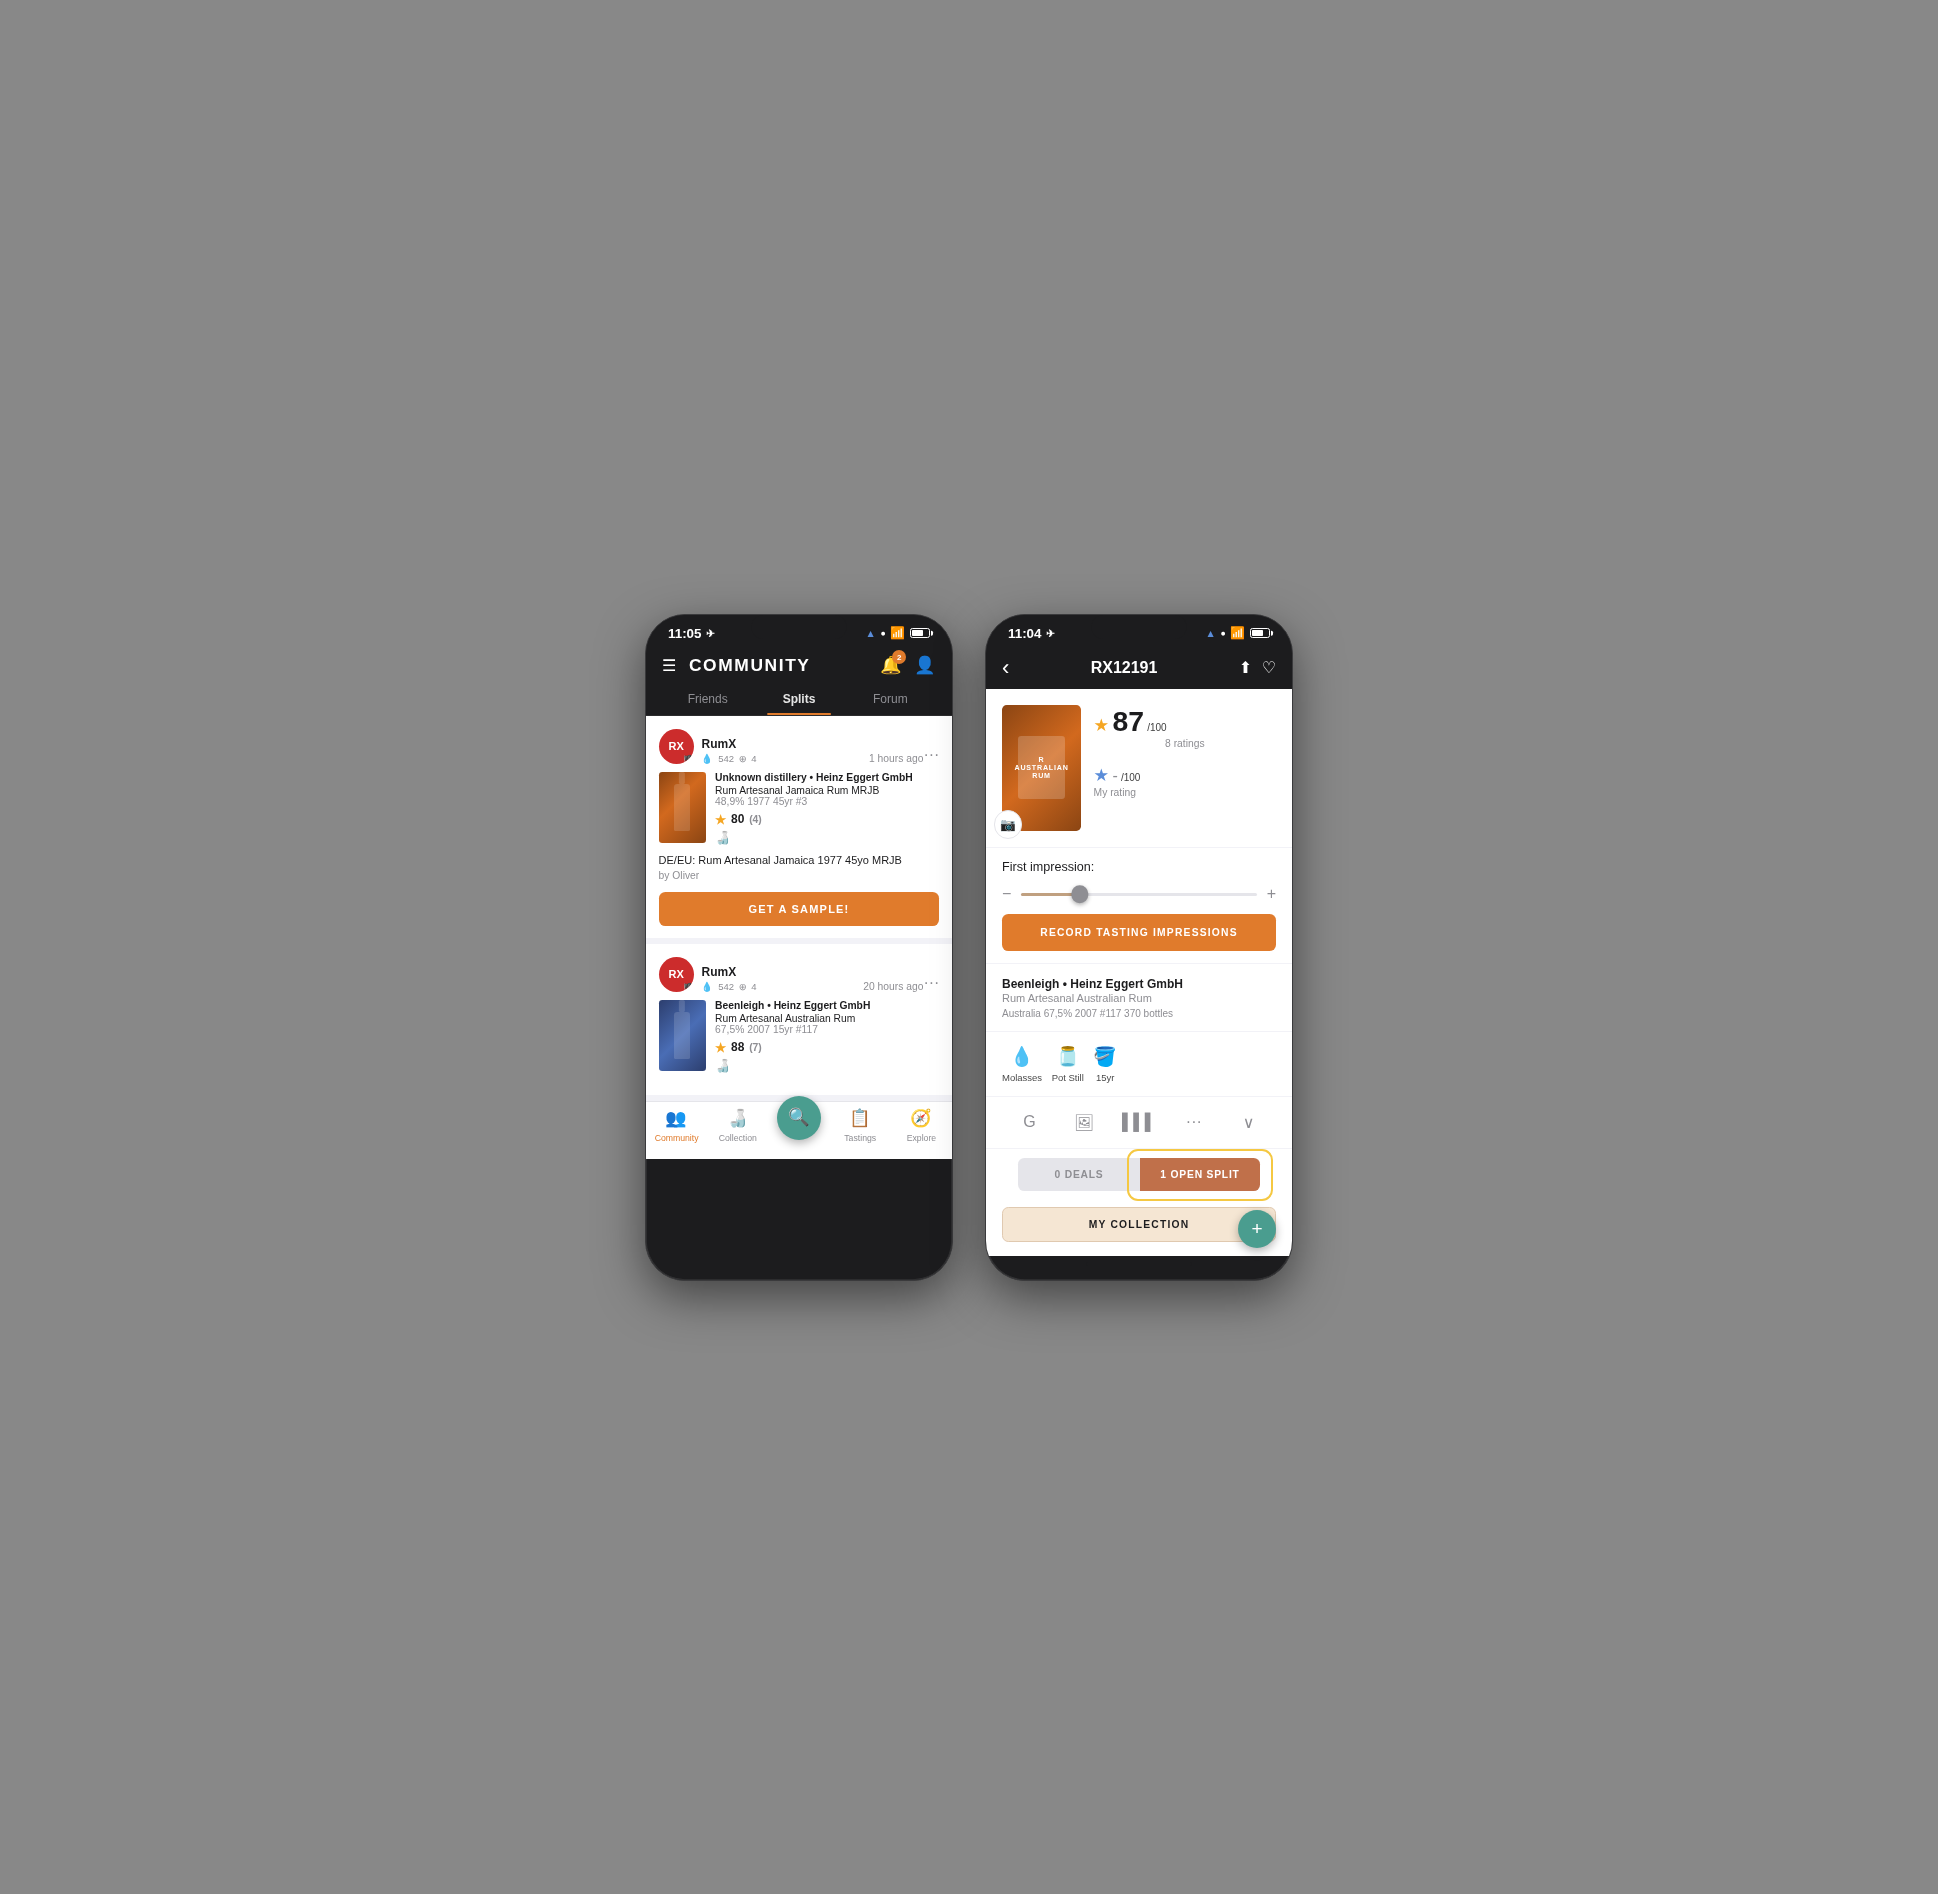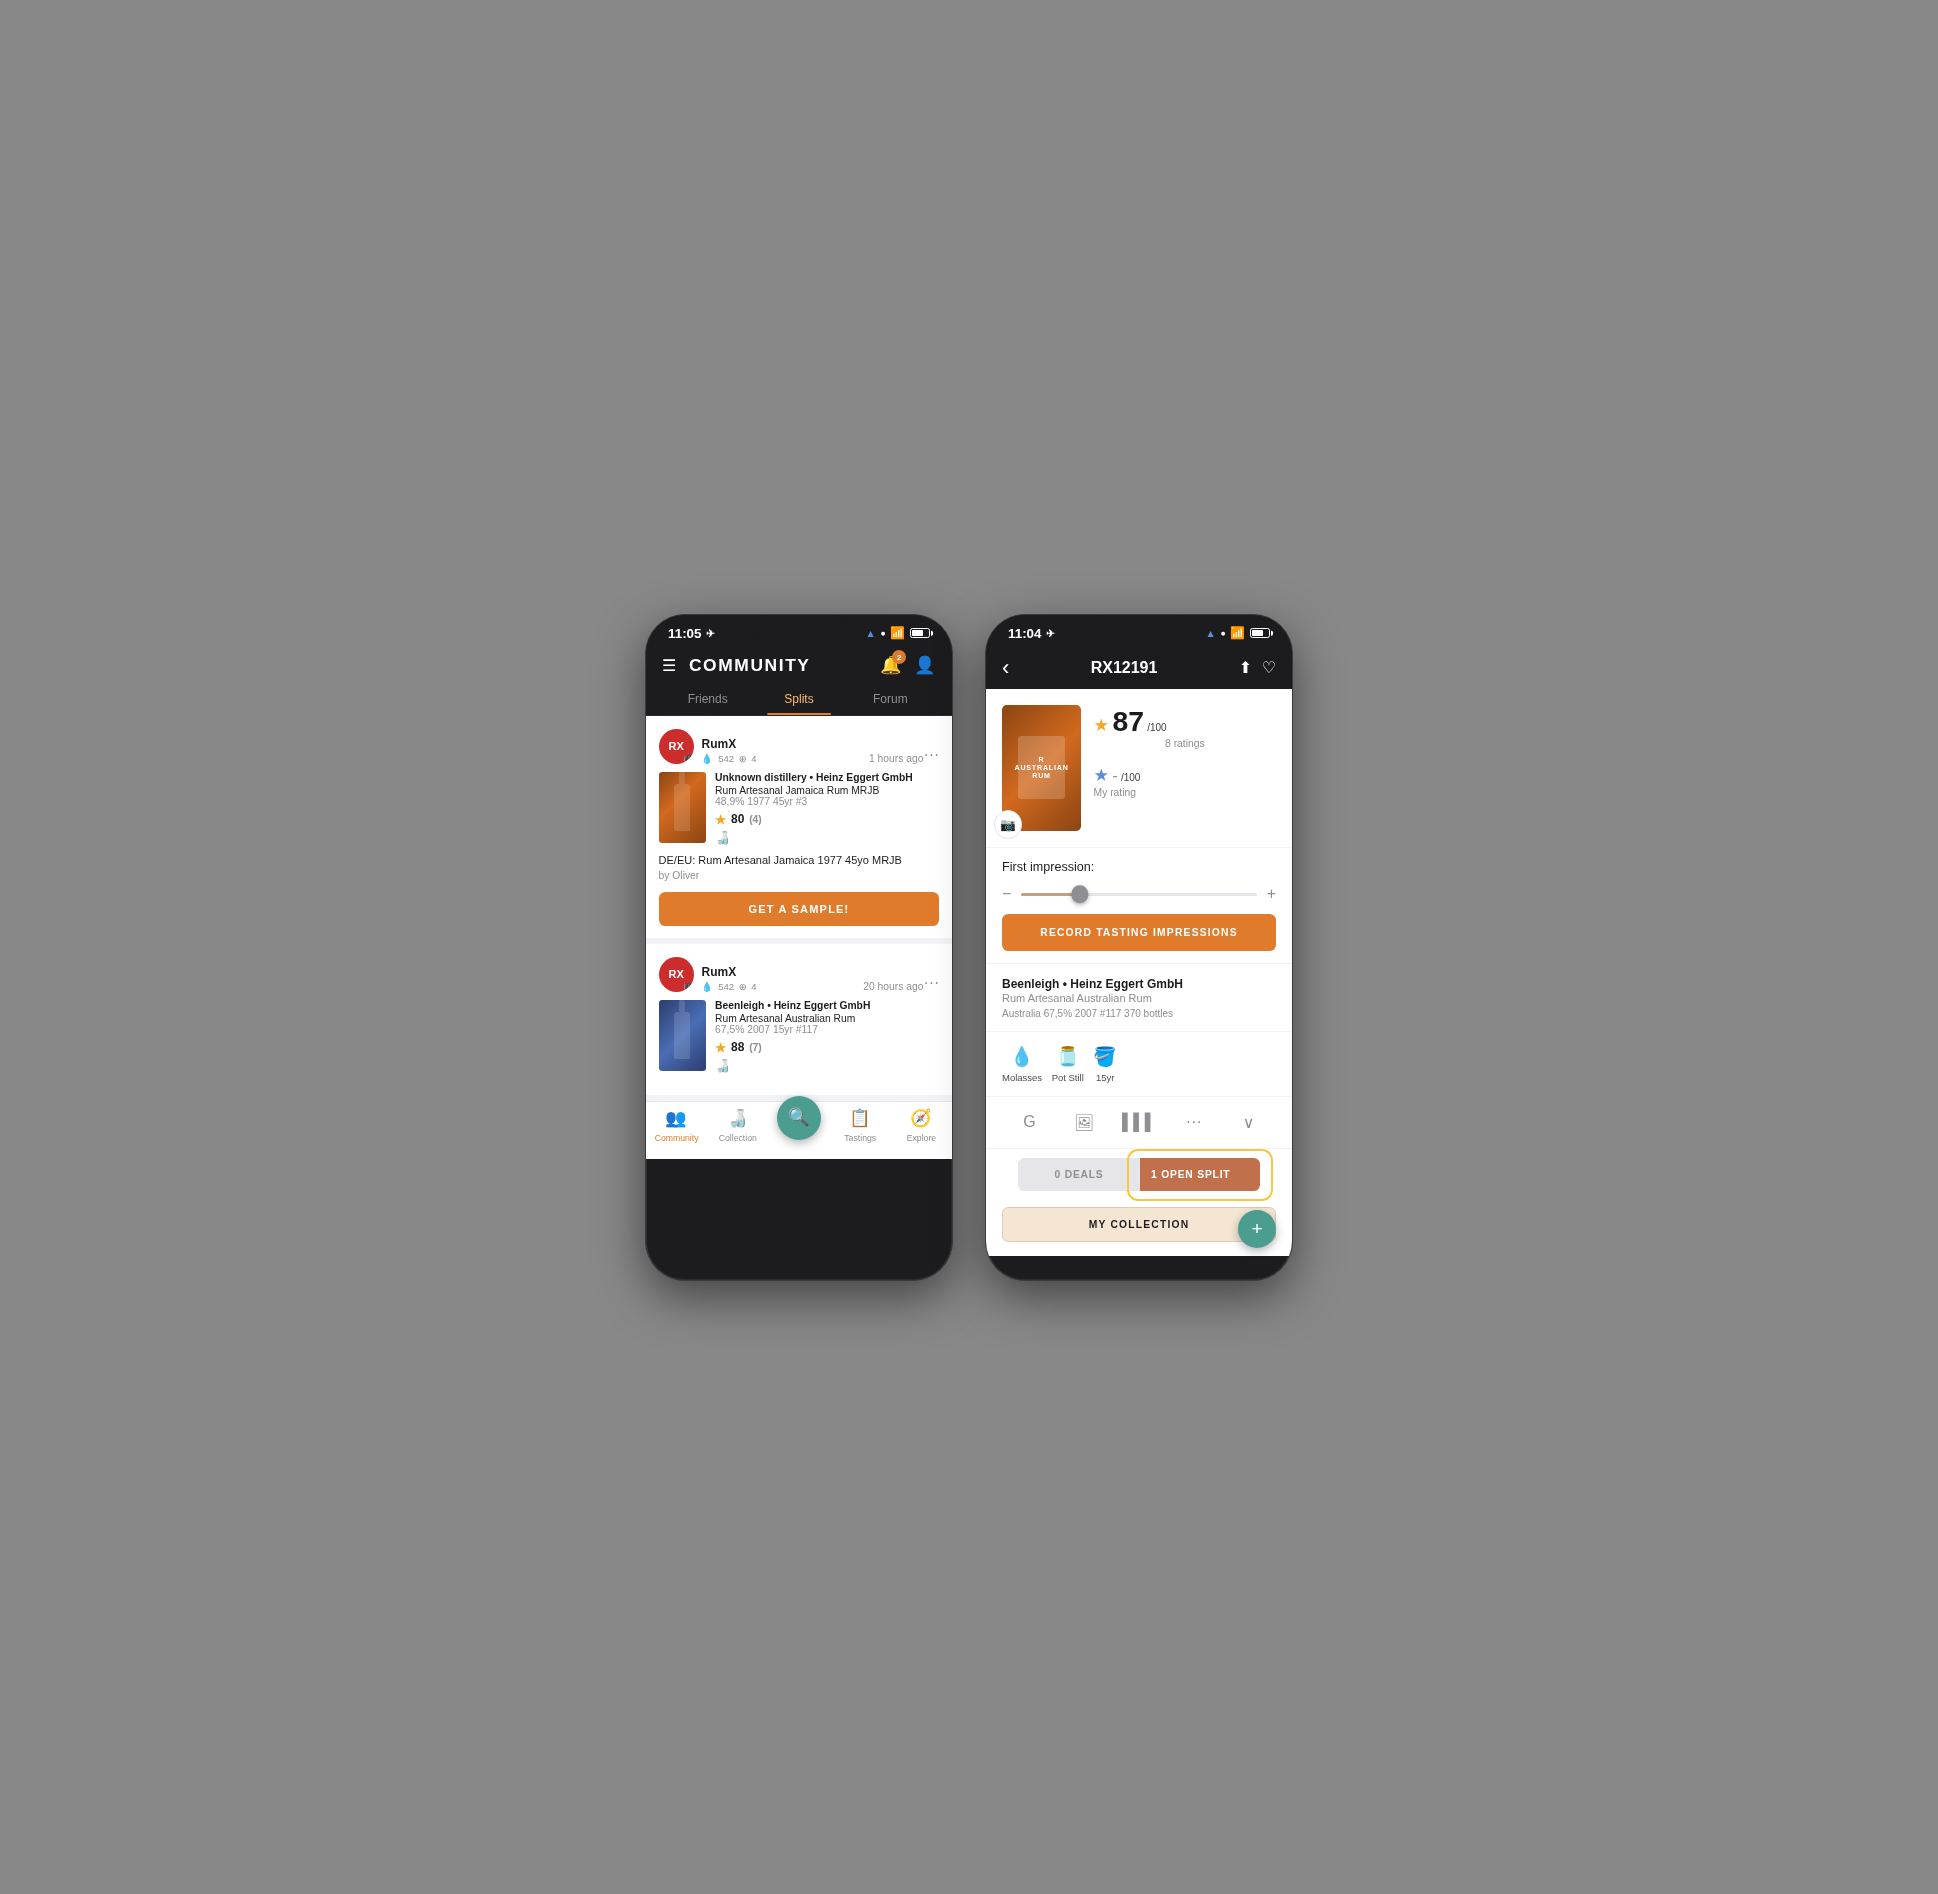--- a/index.html
+++ b/index.html
@@ -119,22 +119,22 @@
       flex: 1;
       text-align: center;
       padding: 6.3px 0 9.5px;
       color: #8e8e93;
       font-size: 12px;
       font-weight: 500;
       position: relative;
       cursor: pointer;
     }
     .tab.active {
-      color: #fdba74;
-      font-weight: 400;
+      color: #e5e5e5;
+      font-weight: 700;
     }
     .tab.active::after {
       content: '';
       position: absolute;
       bottom: 0;
       left: 50%;
       transform: translateX(-50%);
       width: 70%;
       height: 2.4px;
       background: #e07b2c;
@@ -493,21 +493,21 @@
       padding: 11px;
       background: #c0704a;
       color: white;
       font-size: 10.3px;
       font-weight: 700;
       letter-spacing: 0.8px;
       text-transform: uppercase;
       border: none;
       border-radius: 0 6.3px 6.3px 0;
       cursor: pointer;
-      text-align: left;
+      text-align: center;
       position: relative;
     }
 
     .collection-btn {
       margin: 0 16px 14px;
       padding: 11px;
       background: #f5e6d3;
       color: #1c1c1e;
       font-size: 10.3px;
       font-weight: 700;

